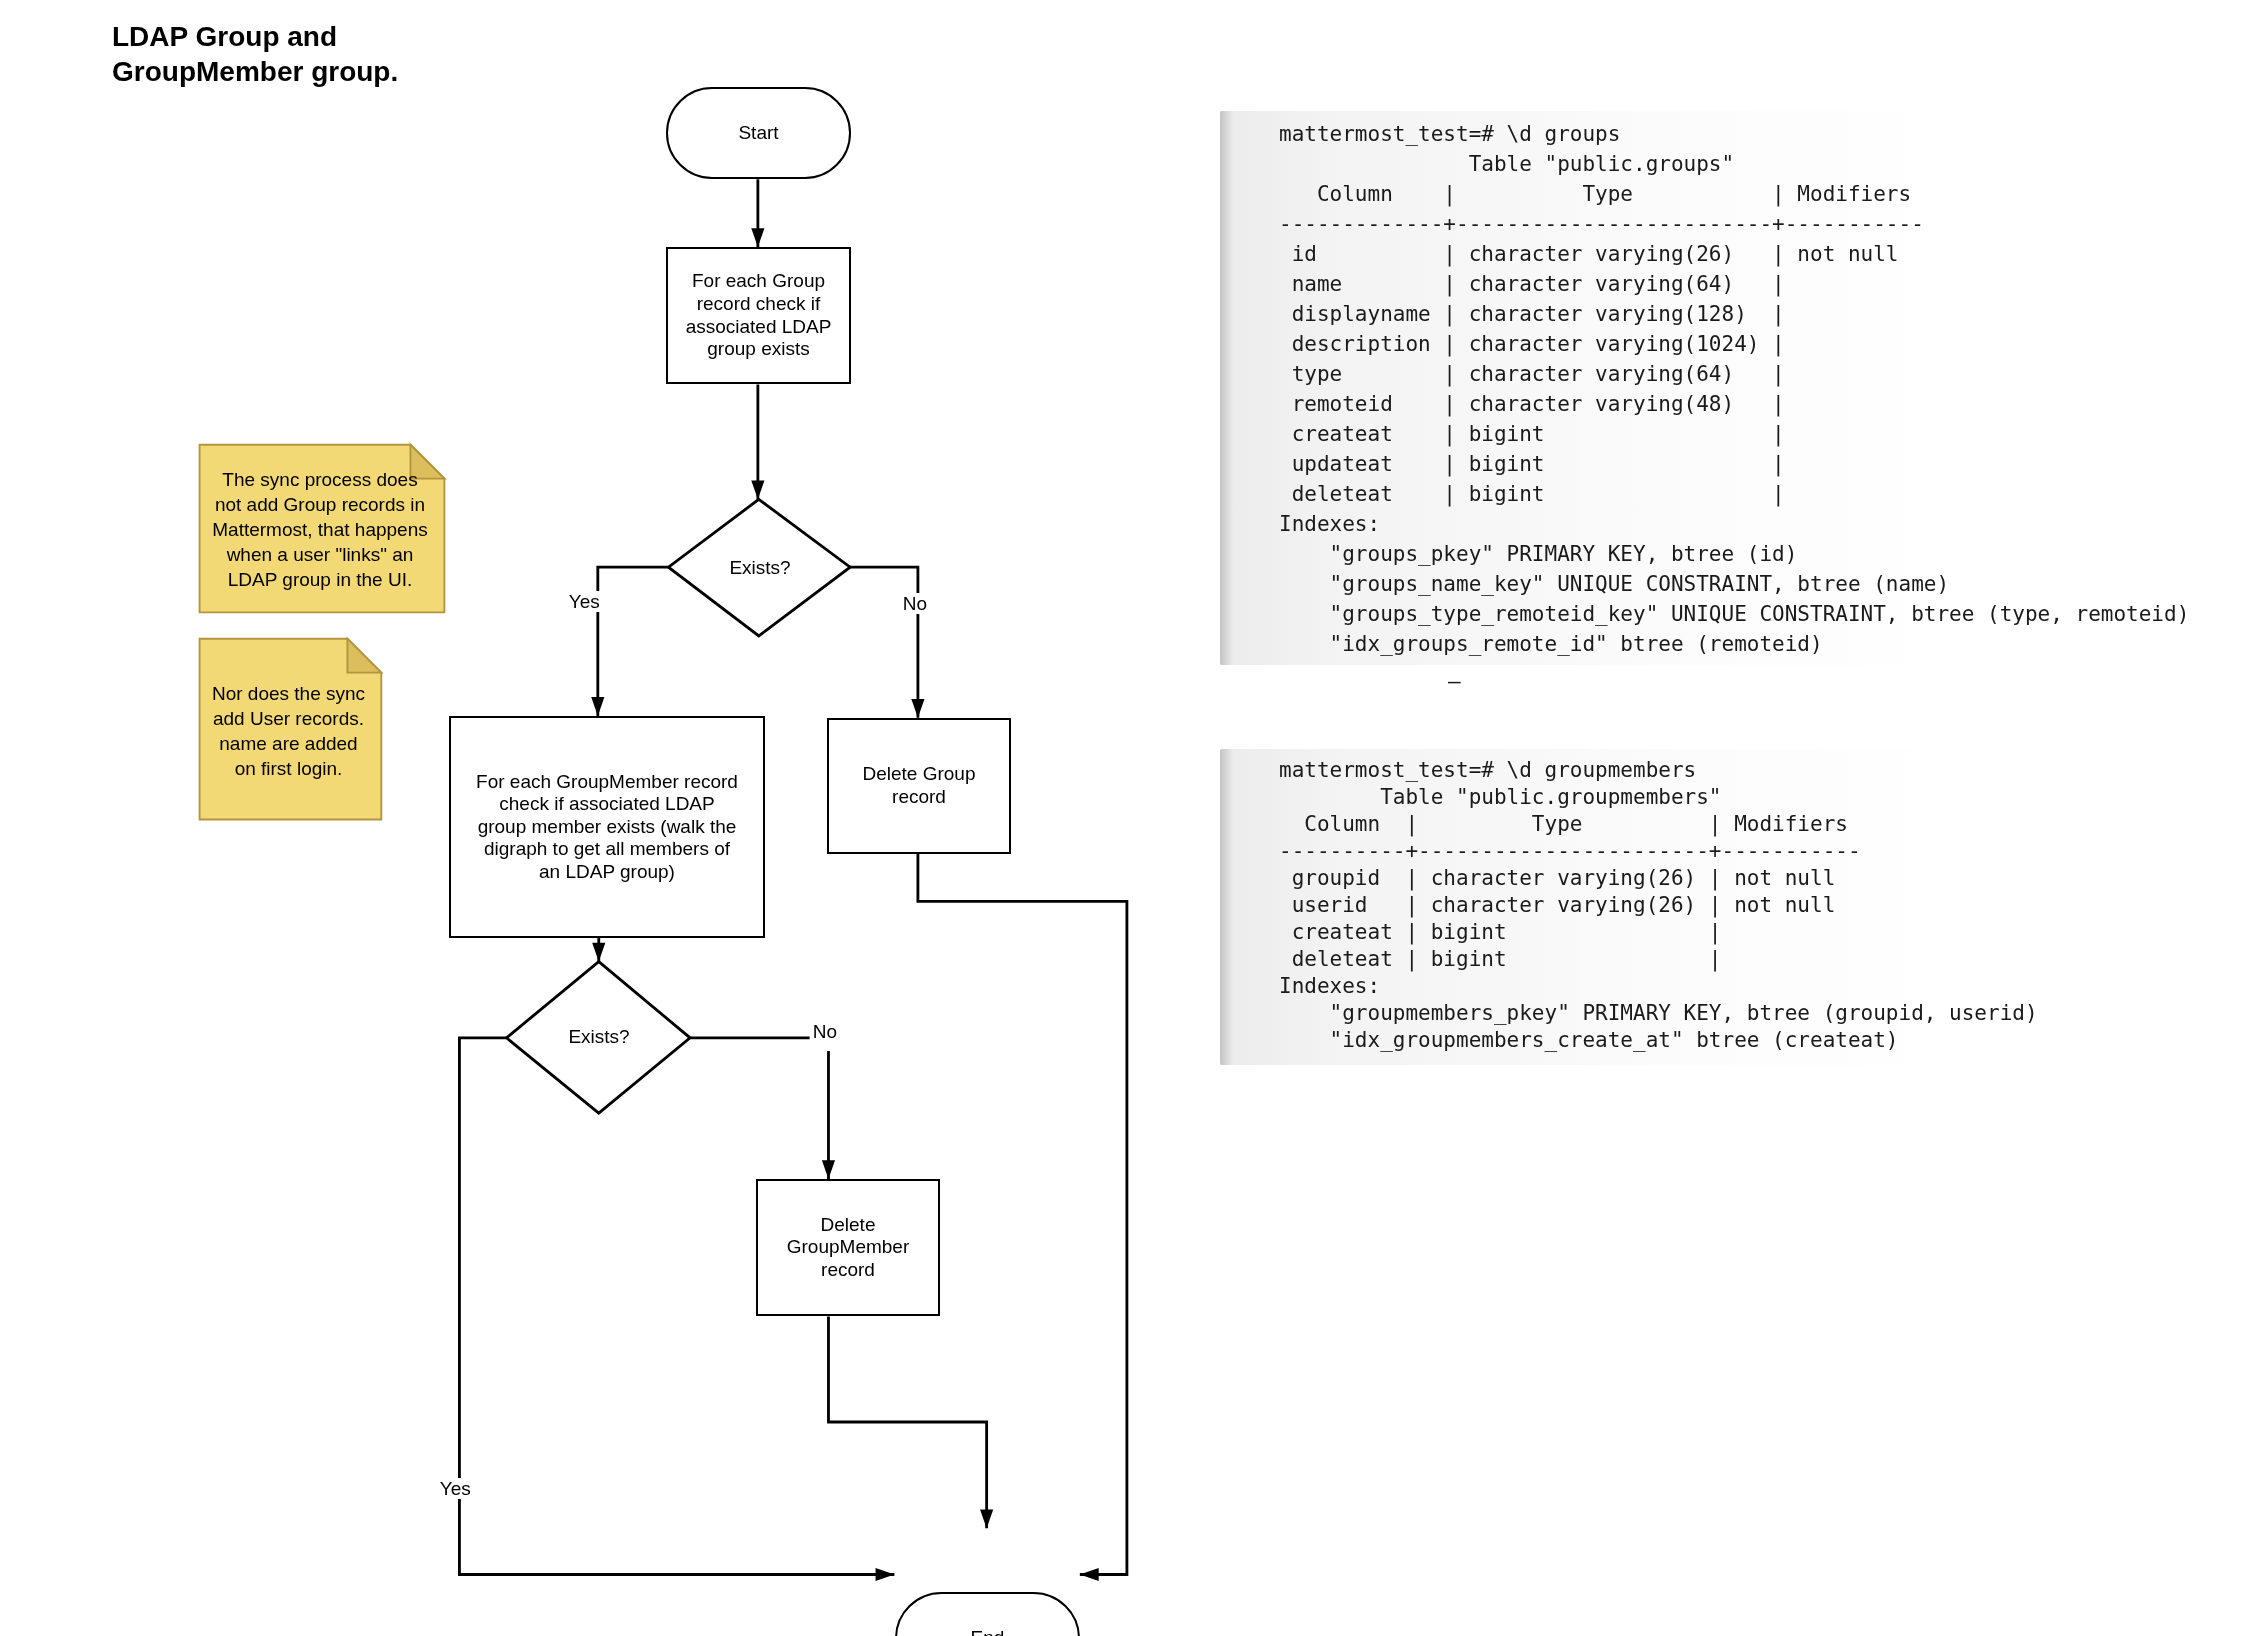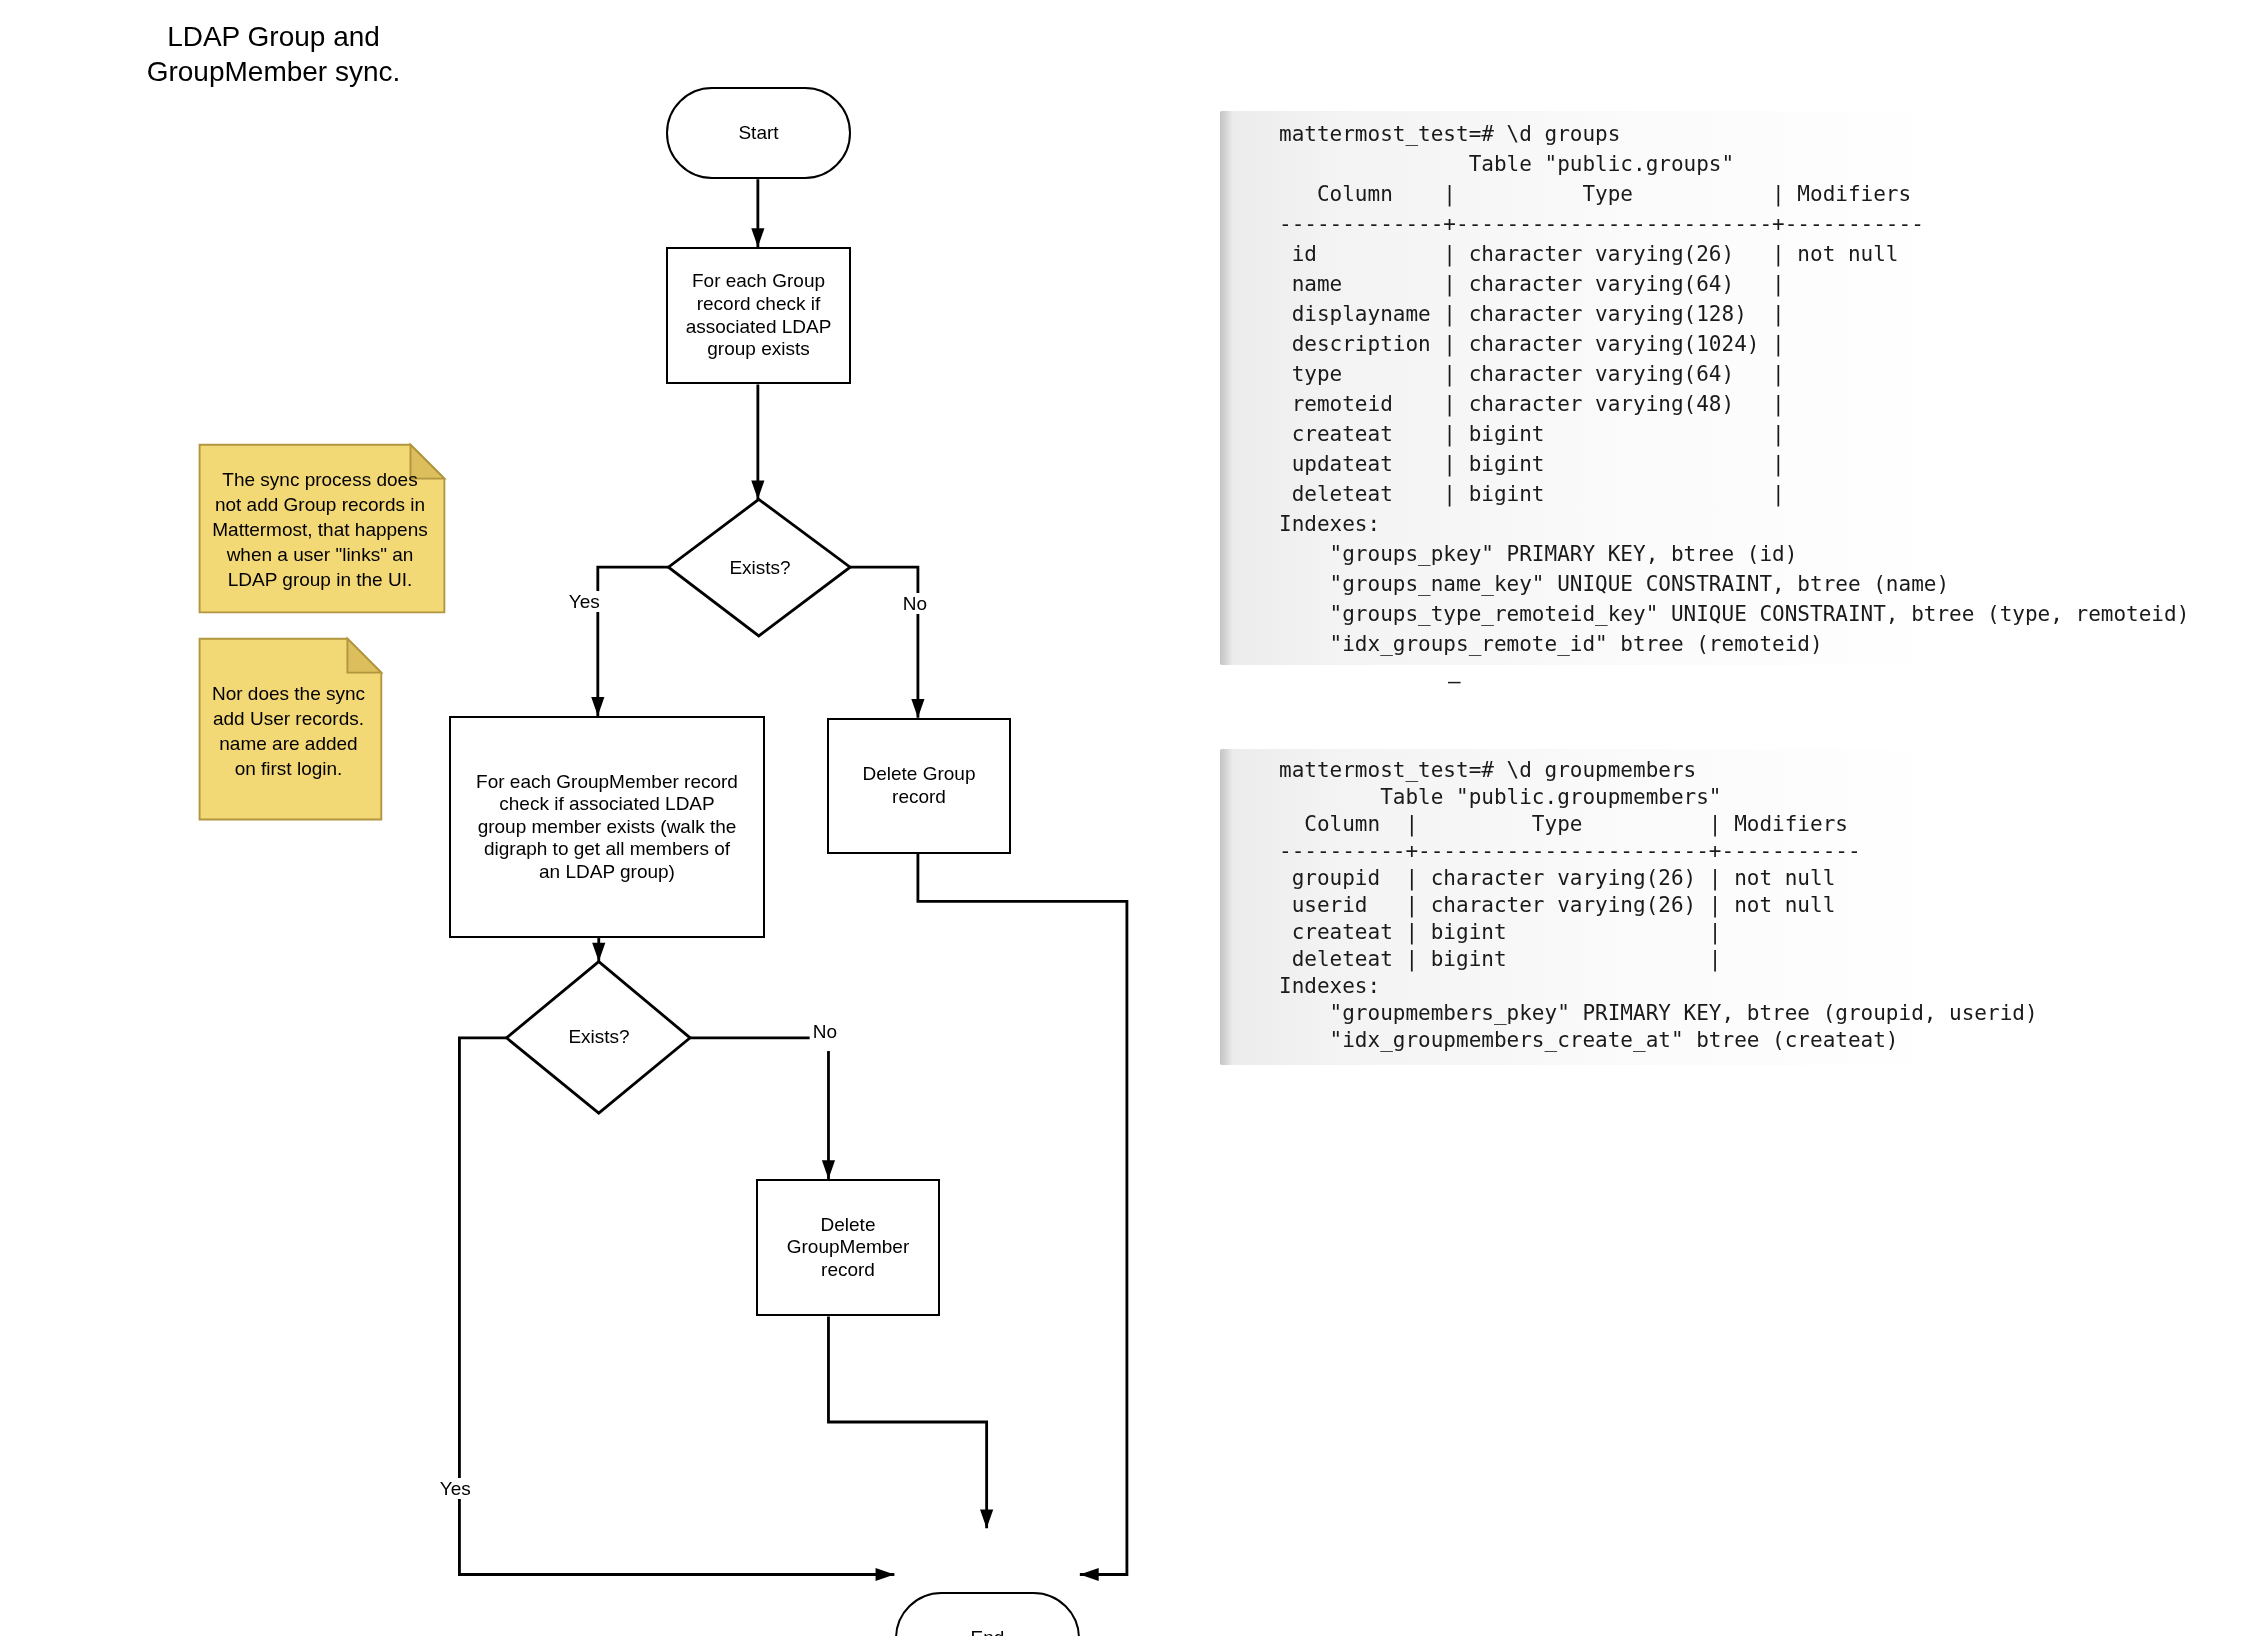--- a/index.html
+++ b/index.html
@@ -7,22 +7,22 @@
     position:relative;
     width:2267px;height:1637px;
     background:#ffffff;
     font-family:"Liberation Sans", sans-serif;
     color:#000;
     overflow:hidden;
   }
   #wires{position:absolute;left:0;top:0;width:2267px;height:1637px;}
 
   .title{
-    position:absolute;left:104px;top:19px;width:339px;
-    text-align:center;font-weight:normal;font-size:28px;line-height:35px;
+    position:absolute;left:112px;top:19px;width:339px;
+    text-align:left;font-weight:bold;font-size:28px;line-height:35px;
   }
 
   .node{
     position:absolute;box-sizing:border-box;
     display:flex;align-items:center;justify-content:center;
     text-align:center;font-size:19px;line-height:22.6px;
     background:#ffffff;border:2.8px solid #000;
     white-space:pre-line;
   }
   .stadium{border-radius:56px;}
@@ -95,21 +95,21 @@
     <polygon points="636,1021 733,1102 636,1182 538,1102" fill="#fff" stroke="#000" stroke-width="3"></polygon>
 
     <path d="M212 472 H436 L472 508 V650 H212 Z" fill="#f3d876" stroke="#b1953f" stroke-width="2"></path>
     <path d="M436 472 L472 508 H436 Z" fill="#dcbe5c" stroke="#b1953f" stroke-width="2"></path>
     <path d="M212 678 H369 L405 714 V870 H212 Z" fill="#f3d876" stroke="#b1953f" stroke-width="2"></path>
     <path d="M369 678 L405 714 H369 Z" fill="#dcbe5c" stroke="#b1953f" stroke-width="2"></path>
   </svg>
 
   <div class="title">
     <div>LDAP Group and</div>
-    <div>GroupMember sync.</div>
+    <div>GroupMember group.</div>
   </div>
 
   <div class="node" style="left:666px;top:247px;width:185px;height:137px;">For each Group
 record check if
 associated LDAP
 group exists</div>
 
   <div class="node stadium" style="left:666px;top:87px;width:185px;height:92px;">Start</div>
 
   <div class="diamond-label" style="left:669px;top:499px;width:182px;height:137px;">Exists?</div>

